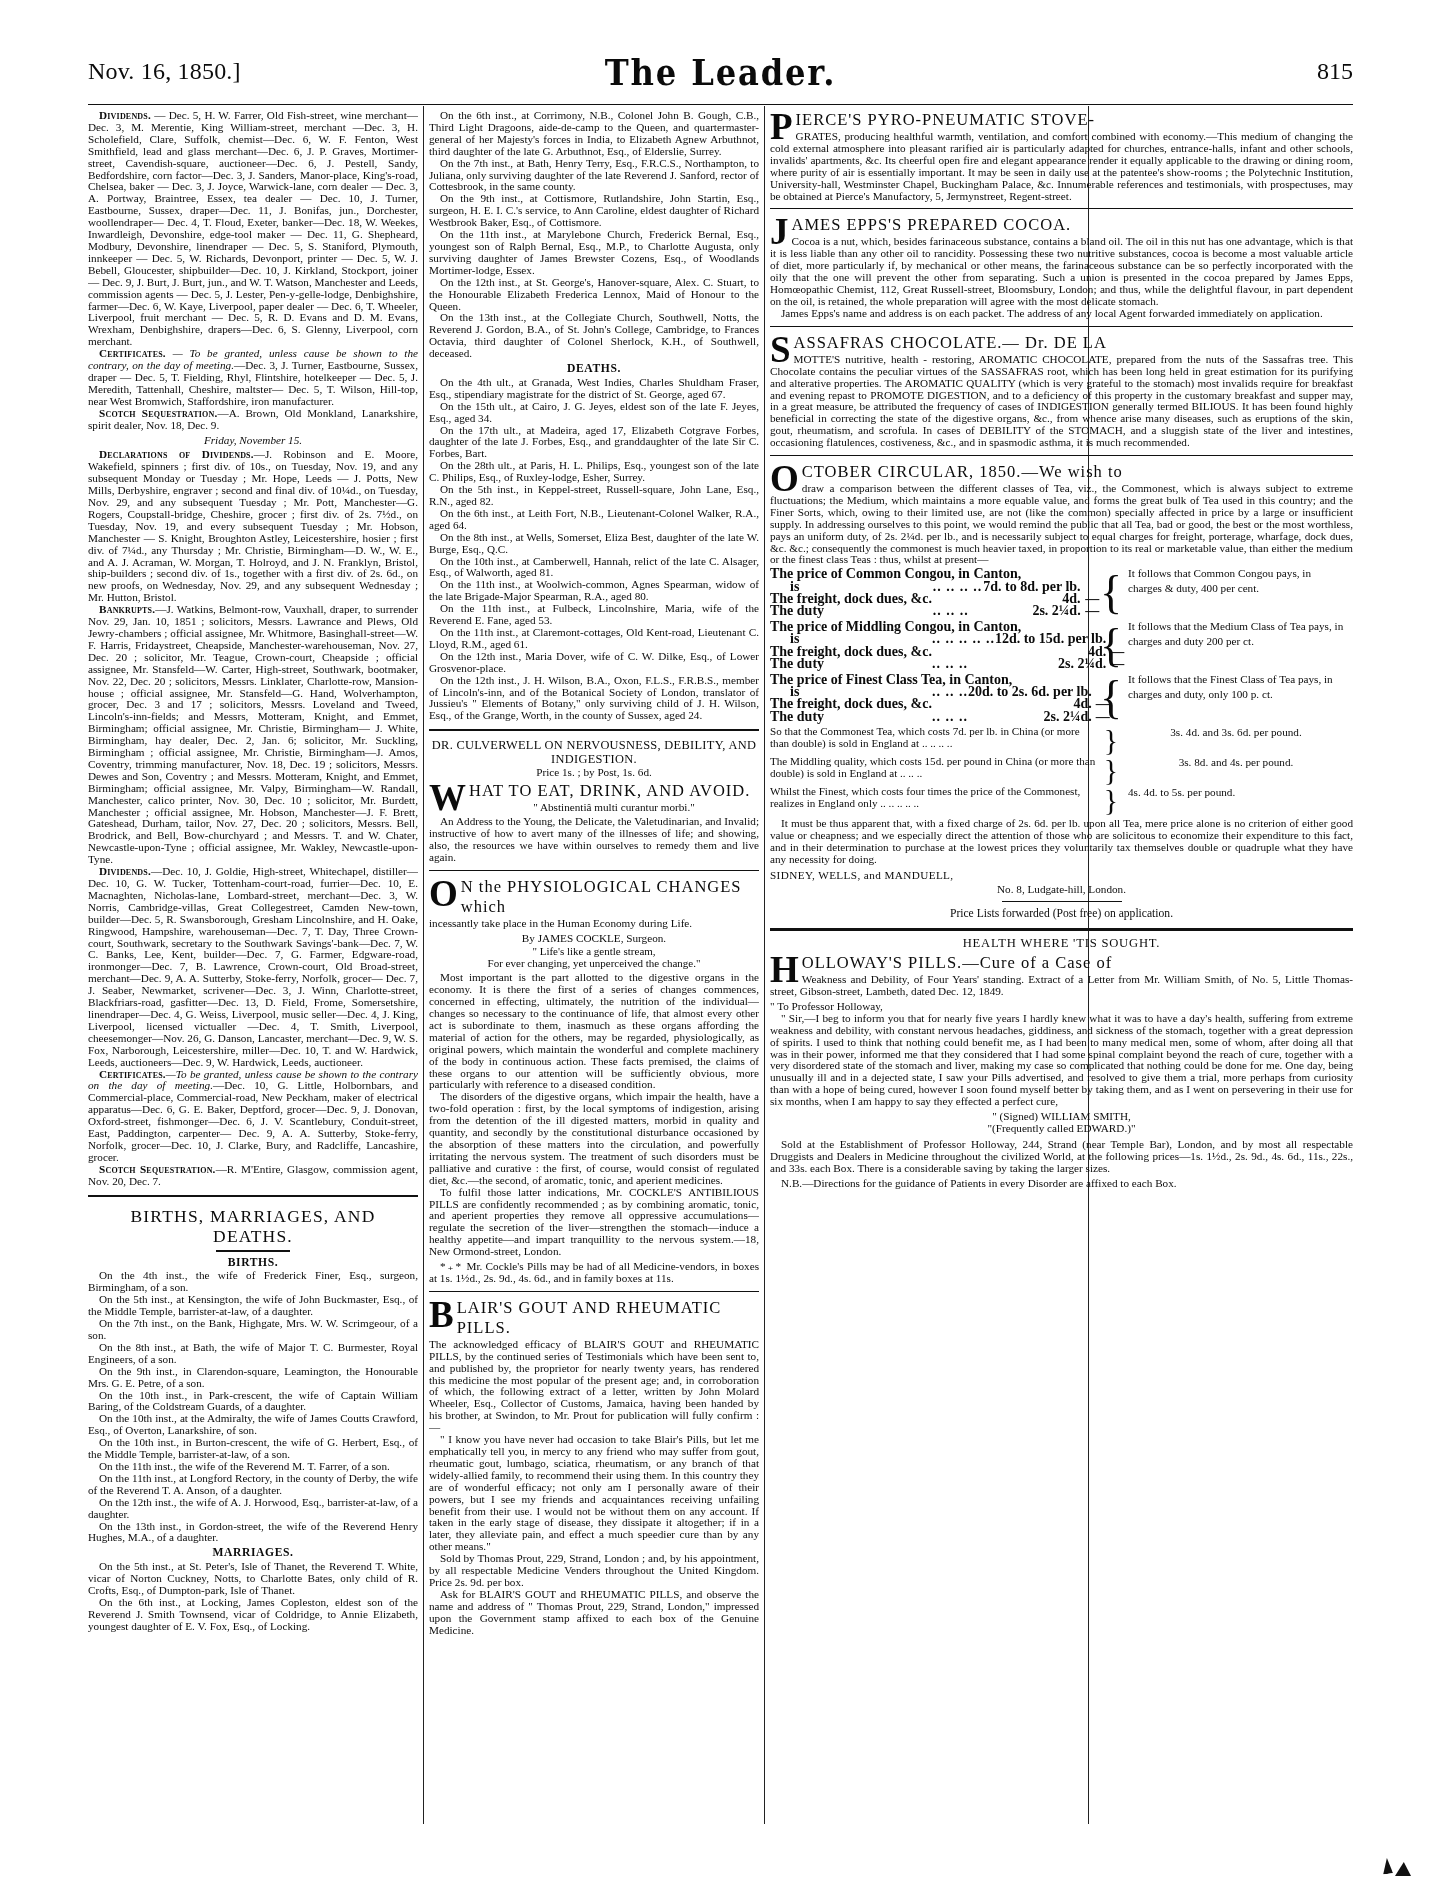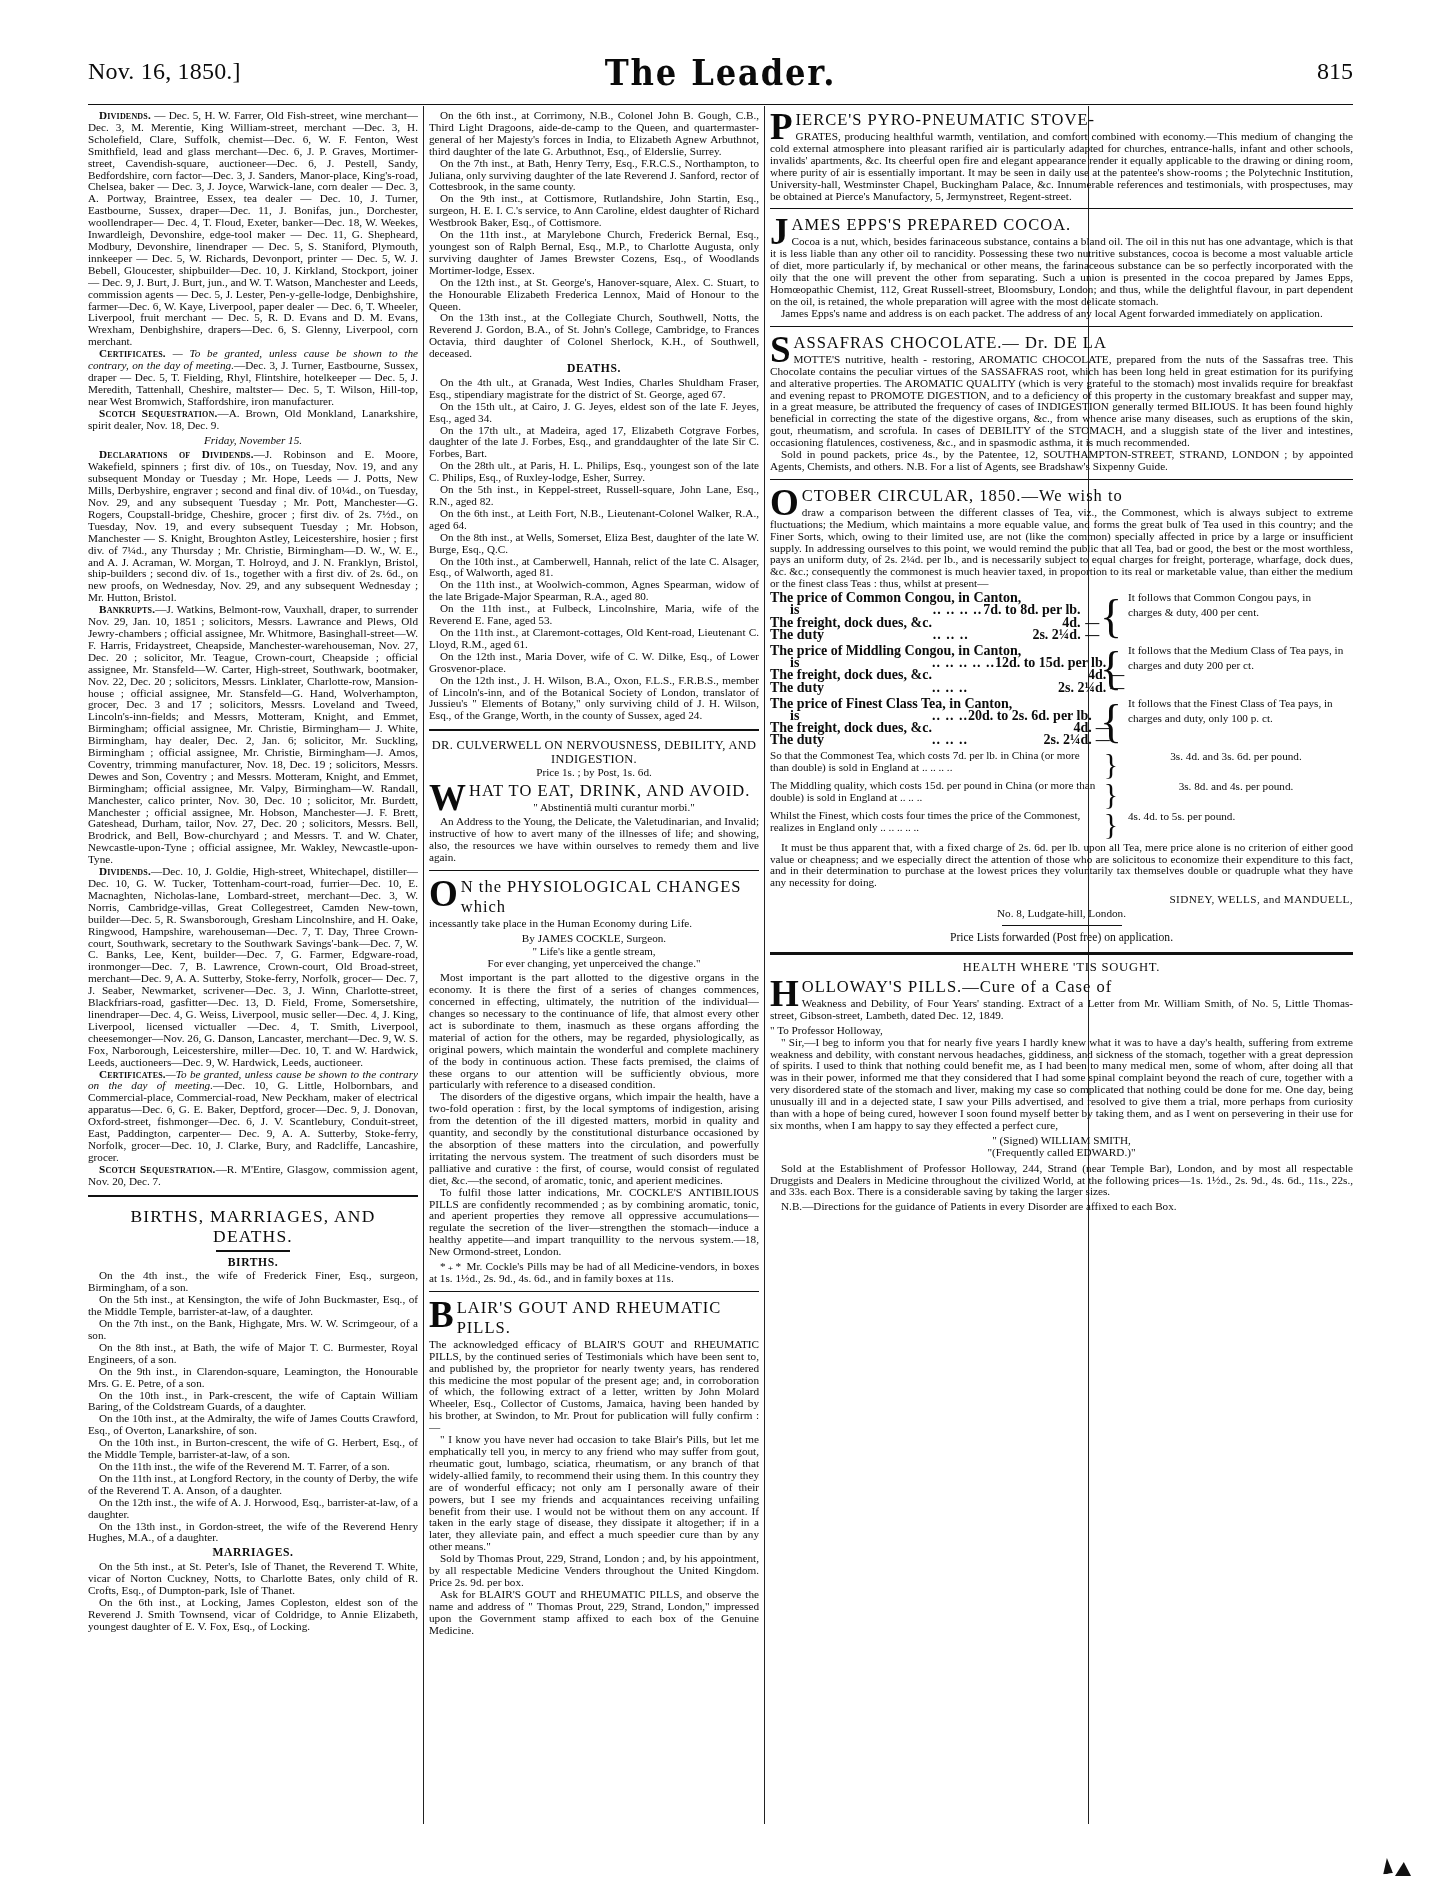--- a/index.html
+++ b/index.html
@@ -44,21 +44,21 @@
   .ind{text-indent:11px;}
   .noind{text-indent:0;}
   .sc{font-variant:small-caps; letter-spacing:.2px;}
   .it{font-style:italic;}
   .b{font-weight:700;}
   .center{text-align:center; text-indent:0;}
   .hdr-big{ text-align:center; text-indent:0; font-size:17.5px; letter-spacing:1.2px;
             margin:9px 0 3px 0; line-height:20px;}
   .hdr-sm{ text-align:center; text-indent:0; font-size:11.6px; letter-spacing:.6px;
            font-weight:700; margin:3px 0 2px 0;}
-  .sig{ text-align:right; text-indent:0; font-size:12.4px; letter-spacing:.4px; margin:5px 0 2px;}
+  .sig{ text-align:left; text-indent:0; font-size:12.4px; letter-spacing:.4px; margin:5px 0 2px;}
   .sig2{ text-align:center; text-indent:0; font-size:11.4px; margin:1px 0 3px;}
   .motto{ text-align:center; text-indent:0; font-size:11px; margin:1px 0 2px;}
   .byline{ text-align:center; text-indent:0; font-size:11.4px; margin:3px 0 2px;}
 
   .hr{border-top:1px solid #111; margin:6px 0 6px 0; height:0;}
   .hr2{border-top:2.4px double #111; margin:7px 0 7px 0; height:0;}
   .hr-short{border-top:2px solid #111; width:74px; margin:4px auto 5px auto; height:0;}
   .hr-short2{border-top:1.4px solid #111; width:120px; margin:5px auto 6px auto; height:0;}
   .hr-thick{border-top:3px solid #111; margin:8px 0 7px 0; height:0;}
 
@@ -244,21 +244,20 @@
         </div>
 
         <div class="hr"></div>
 
         <div class="ad">
           <div style="overflow:hidden;">
             <span class="cap">S</span>
             <p class="adhead noind">ASSAFRAS CHOCOLATE.— Dr. DE LA</p>
             <p class="noind">MOTTE'S nutritive, health - restoring, AROMATIC CHOCOLATE, prepared from the nuts of the Sassafras tree. This Chocolate contains the peculiar virtues of the SASSAFRAS root, which has been long held in great estimation for its purifying and alterative properties. The AROMATIC QUALITY (which is very grateful to the stomach) most invalids require for breakfast and evening repast to PROMOTE DIGESTION, and to a deficiency of this property in the customary breakfast and supper may, in a great measure, be attributed the frequency of cases of INDIGESTION generally termed BILIOUS. It has been found highly beneficial in correcting the state of the digestive organs, &amp;c., from whence arise many diseases, such as eruptions of the skin, gout, rheumatism, and scrofula. In cases of DEBILITY of the STOMACH, and a sluggish state of the liver and intestines, occasioning flatulences, costiveness, &amp;c., and in spasmodic asthma, it is much recommended.</p>
           </div>
-          <p class="ind">Sold in pound packets, price 4s., by the Patentee, 12, SOUTHAMPTON-STREET, STRAND, LONDON ; by appointed Agents, Chemists, and others. N.B. For a list of Agents, see Bradshaw's Sixpenny Guide.</p>
         </div>
 
         <div class="hr"></div>
 
         <div class="ad">
           <div style="overflow:hidden;">
             <span class="cap">O</span>
             <p class="adhead noind">CTOBER CIRCULAR, 1850.—We wish to</p>
             <p class="noind">draw a comparison between the different classes of Tea, viz., the Commonest, which is always subject to extreme fluctuations; the Medium, which maintains a more equable value, and forms the great bulk of Tea used in this country; and the Finer Sorts, which, owing to their limited use, are not (like the common) specially affected in price by a large or insufficient supply. In addressing ourselves to this point, we would remind the public that all Tea, bad or good, the best or the most worthless, pays an uniform duty, of 2s. 2¼d. per lb., and is necessarily subject to equal charges for freight, porterage, wharfage, dock dues, &amp;c. &amp;c.; consequently the commonest is much heavier taxed, in proportion to its real or marketable value, than either the medium or the finest class Teas : thus, whilst at present—</p>
           </div>

